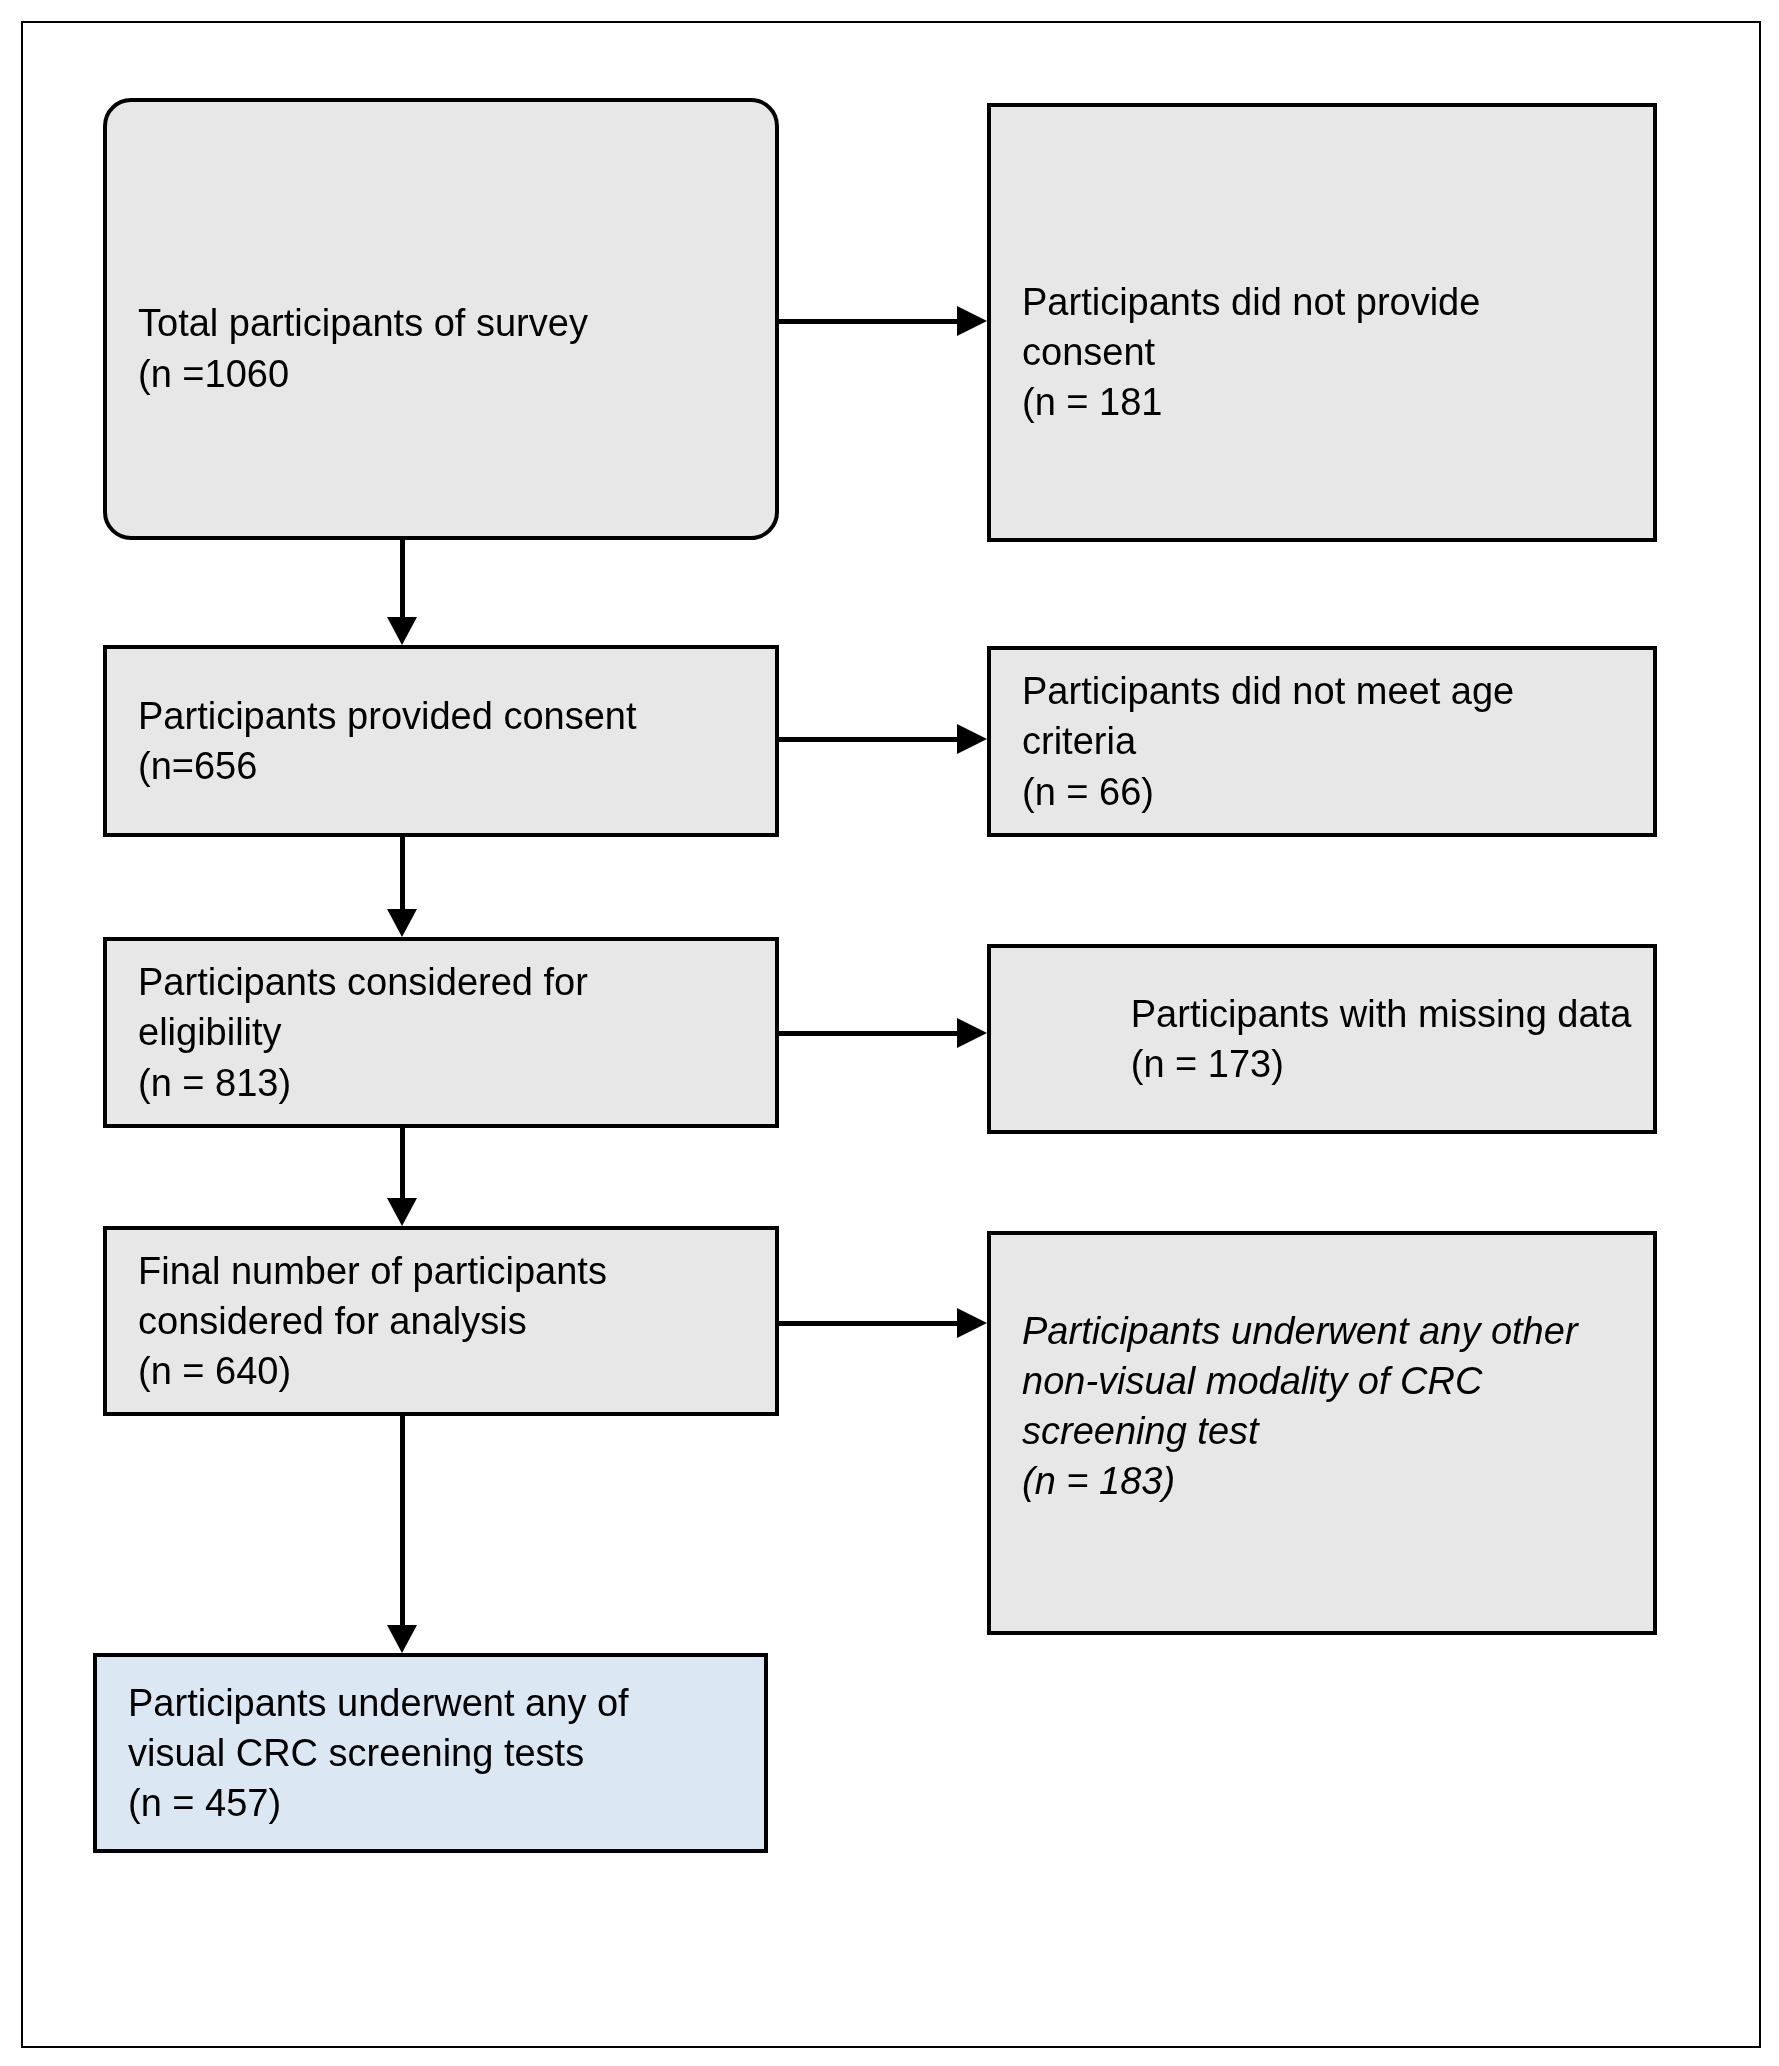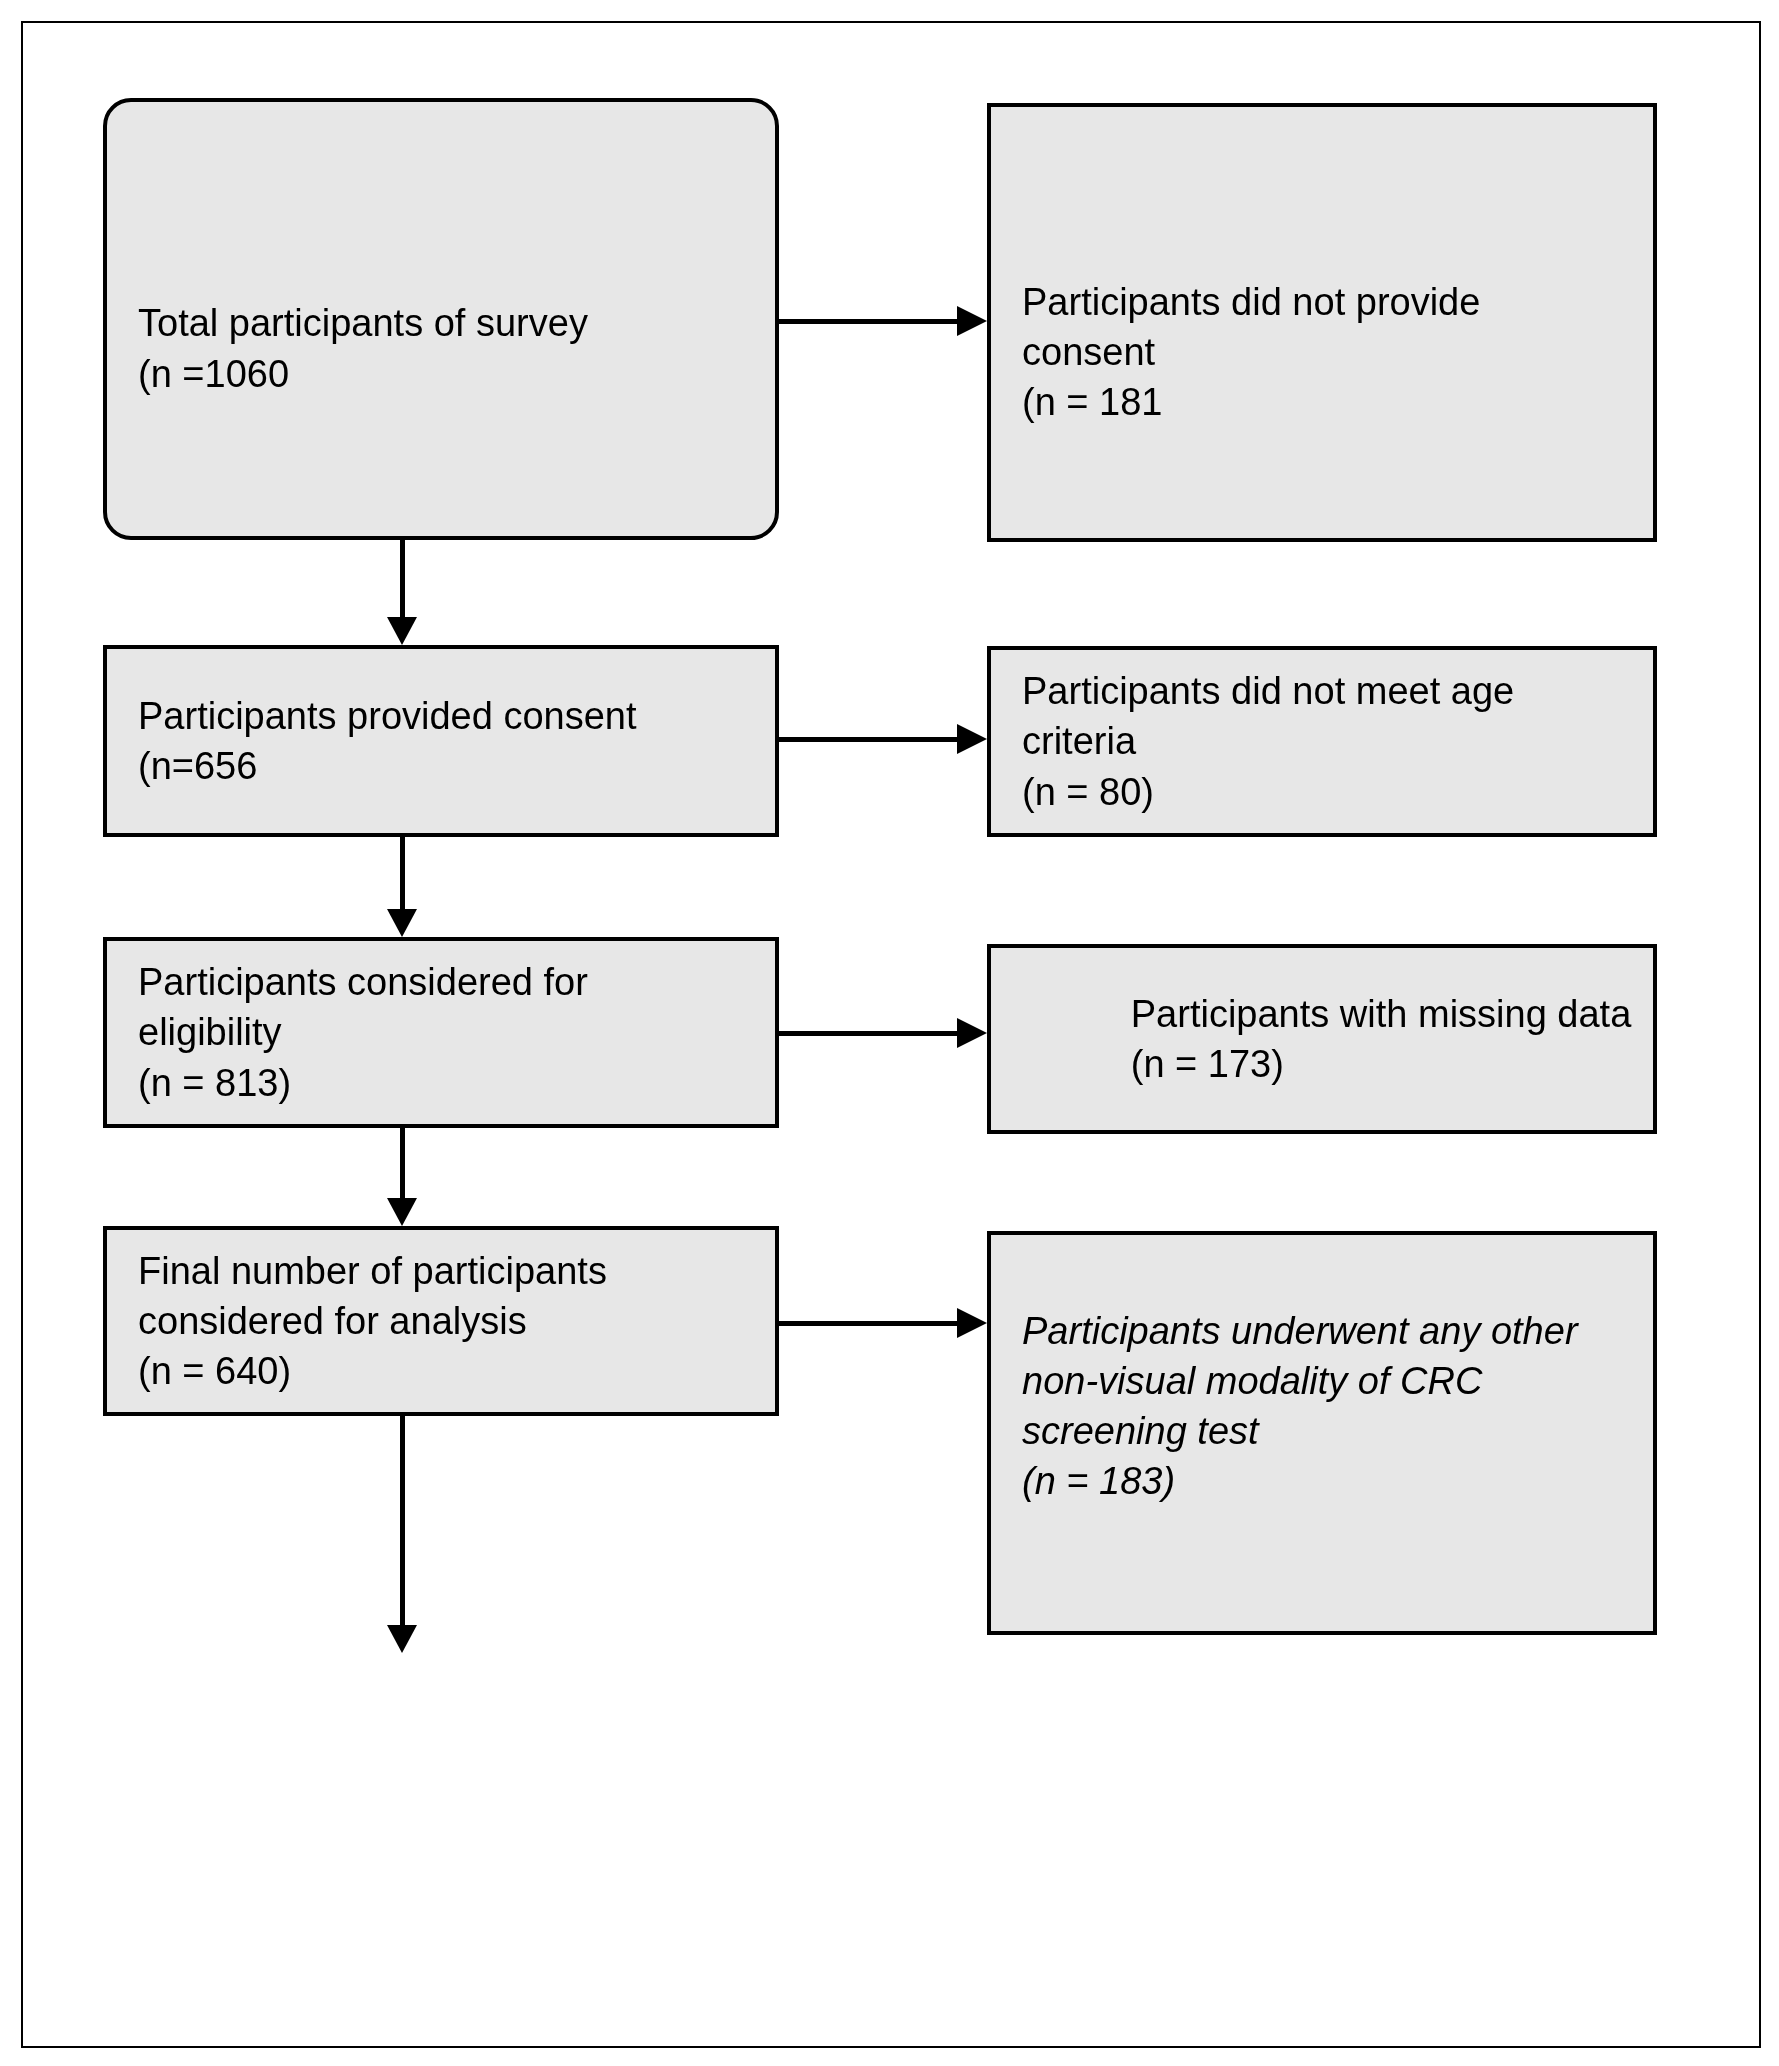--- a/index.html
+++ b/index.html
@@ -111,30 +111,35 @@
   <div class="box box-eligibility" style="background-color: rgb(231, 231, 231);">
     <div class="label">Participants considered for
 eligibility
 (n = 813)</div>
   </div>
   <div class="box box-final" style="background-color: rgb(231, 231, 231);">
     <div class="label">Final number of participants
 considered for analysis
 (n = 640)</div>
   </div>
+  <div class="box box-visual" style="background-color: rgb(219, 232, 244);">
+    <div class="label">Participants underwent any of
+visual CRC screening tests
+(n = 457)</div>
+  </div>
 
   <div class="box box-no-consent" style="background-color: rgb(231, 231, 231);">
     <div class="label">Participants did not provide
 consent
 (n = 181</div>
   </div>
   <div class="box box-age" style="background-color: rgb(231, 231, 231);">
     <div class="label">Participants did not meet age
 criteria
-(n = 80)</div>
+(n = 66)</div>
   </div>
   <div class="box box-missing" style="background-color: rgb(231, 231, 231); justify-content: flex-end;">
     <div class="label">Participants with missing data
 (n = 173)</div>
   </div>
   <div class="box box-nonvisual" style="background-color: rgb(231, 231, 231);">
     <div class="label">Participants underwent any other
 non-visual modality of CRC
 screening test
 (n = 183)</div>

